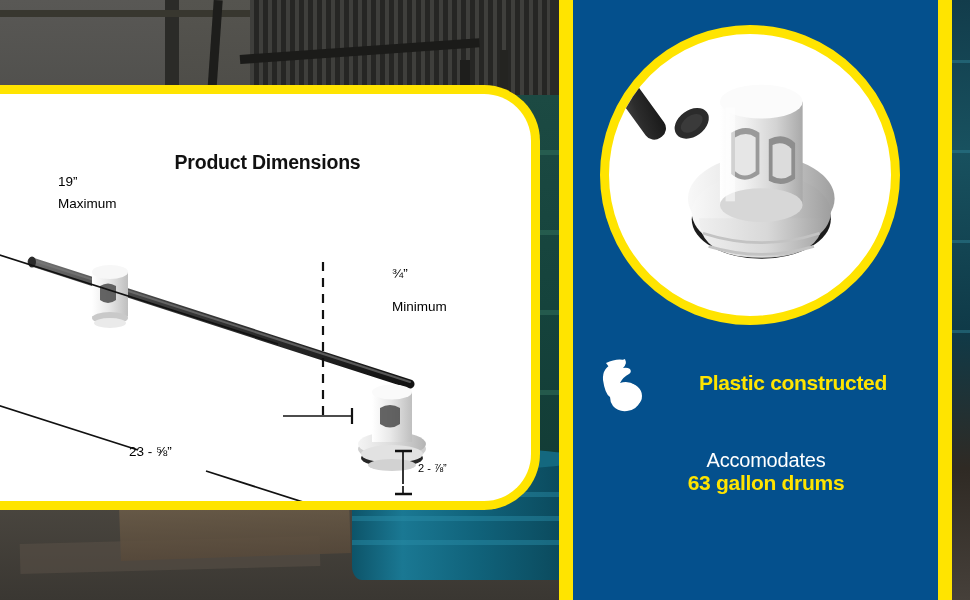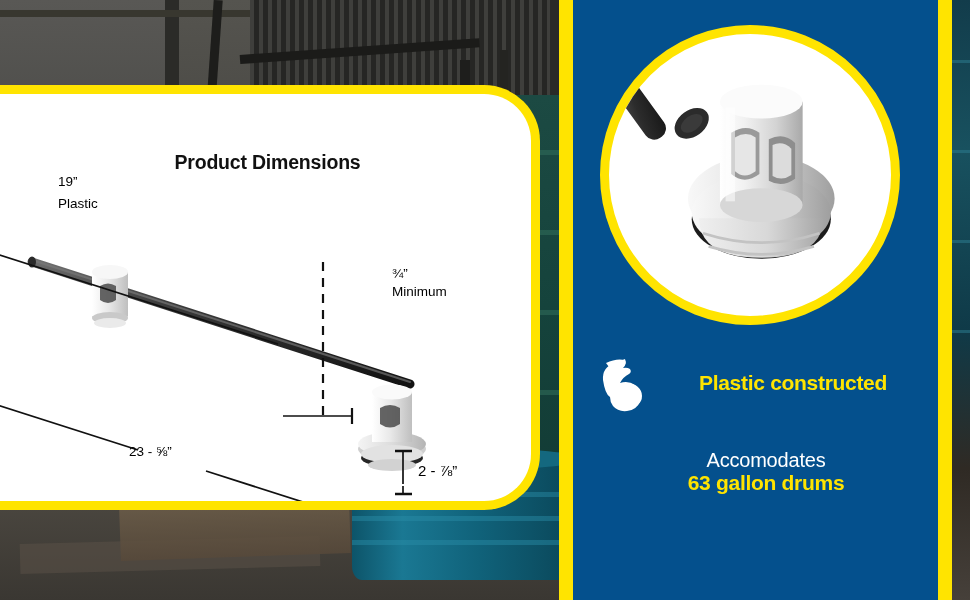--- a/index.html
+++ b/index.html
@@ -51,21 +51,21 @@
   .card{position:absolute;left:-60px;top:85px;width:600px;height:425px;
     background:#ffffff;border:9px solid #ffe400;border-left:none;
     border-radius:0 56px 56px 0;box-sizing:border-box;overflow:hidden;}
   .card-title{position:absolute;left:0;top:57px;width:600px;text-align:center;
     padding-left:55px;box-sizing:border-box;
     font-size:19.5px;font-weight:bold;color:#111;letter-spacing:-.2px;}
 
   
   .diagram{position:absolute;left:0;top:0;width:600px;height:425px;}
   .dimtext{position:absolute;font-size:13.5px;color:#000000;white-space:nowrap;}
-  .dimtext.sm{font-size:15px;}
+  .dimtext.sm{font-size:11px;}
 
   
   .div-left{position:absolute;left:559px;top:0;width:14px;height:600px;background:#ffe400;}
   .div-right{position:absolute;left:938px;top:0;width:14px;height:600px;background:#ffe400;}
 
   
   .blue-panel{position:absolute;left:573px;top:0;width:365px;height:600px;background:#04508d;}
 
   
   .right-sliver{position:absolute;left:952px;top:0;width:18px;height:600px;overflow:hidden;
@@ -192,24 +192,24 @@
         <g stroke="#111" fill="none">
           <line x1="463" y1="357" x2="463" y2="390" stroke-width="1.7"></line>
           <line x1="455" y1="357" x2="472" y2="357" stroke-width="2.4"></line>
           <line x1="455" y1="400" x2="472" y2="400" stroke-width="2.4"></line>
           <line x1="463" y1="392" x2="463" y2="400" stroke-width="1.7"></line>
         </g>
       </svg>
 
       
       <div class="dimtext" style="left:118px;top:80px;">19”</div>
-      <div class="dimtext" style="left:118px;top:102px;">Plastic</div>
+      <div class="dimtext" style="left:118px;top:102px;">Maximum</div>
 
       <div class="dimtext" style="left:452px;top:172px;">¾”</div>
-      <div class="dimtext" style="left:452px;top:190px;">Minimum</div>
+      <div class="dimtext" style="left:452px;top:205px;">Minimum</div>
 
       <div class="dimtext" style="left:189px;top:350px;">23 - ⅝”</div>
 
       <div class="dimtext sm" style="left:478px;top:368px;">2 - ⅞”</div>
     </div>
   </div>
 
   <div class="div-left"></div>
   <div class="div-right"></div>
 

